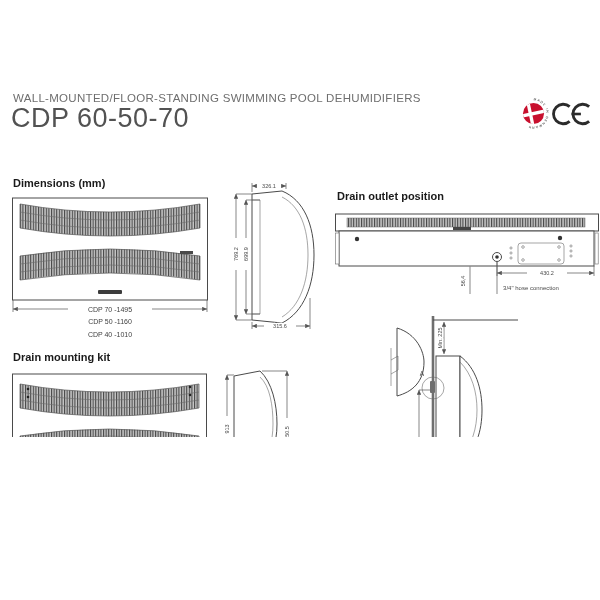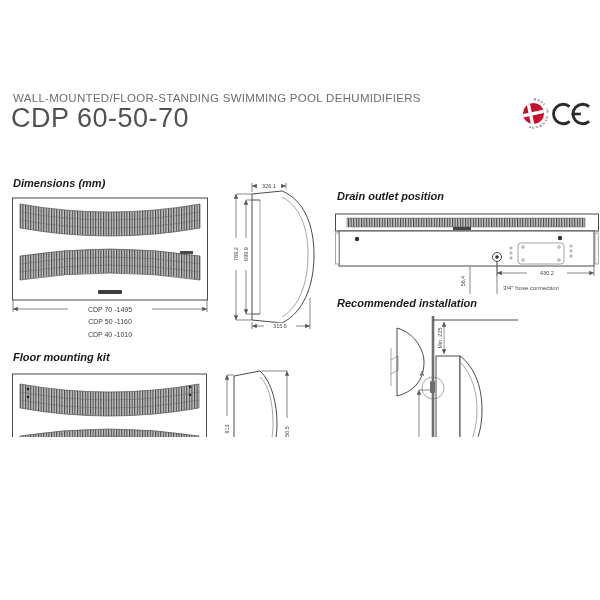--- a/index.html
+++ b/index.html
@@ -2,21 +2,21 @@
 <html><head>
 <meta charset="utf-8">
 <style>
   html,body{margin:0;padding:0;background:#fff;}
   .page{position:relative;width:600px;height:437px;background:#ffffff;overflow:hidden;
         font-family:"Liberation Sans",sans-serif;}
   .subtitle{position:absolute;left:13px;top:92px;font-size:11.5px;letter-spacing:.3px;
             color:#6e6e6e;white-space:nowrap;}
   .title{position:absolute;left:11px;top:103px;font-size:27px;font-weight:400;
          color:#525252;letter-spacing:.5px;}
-  .heading{position:absolute;font-size:11px;font-weight:bold;color:#1a1a1a;white-space:nowrap;font-style:italic;}
+  .heading{position:absolute;font-size:11px;font-weight:bold;color:#1a1a1a;white-space:nowrap;}
   .h-dim{left:13px;top:177px;}
   .h-drain{left:337px;top:190px;text-align:center;}
   .h-install{left:337px;top:297px;}
   .h-floor{left:13px;top:351px;}
   .drawing{position:absolute;}
   svg{font-family:"Liberation Sans",sans-serif;}
   .dim{font-size:5.5px;fill:#4a4a4a;stroke:#fff;stroke-width:2.5px;paint-order:stroke;stroke-linejoin:round;}
   .dim7{font-size:7px;fill:#3f3f3f;stroke:#fff;stroke-width:2.5px;paint-order:stroke;stroke-linejoin:round;}
   .ln{stroke:#4a4a4a;stroke-width:1;fill:none;}
   .thin{stroke:#6a6a6a;stroke-width:.6;fill:none;}
@@ -165,21 +165,20 @@
       <text class="dim" x="212" y="69" text-anchor="middle">430.2</text>
     </g>
     <g>
       <path class="dimln" d="M162,56 V88"></path>
       <path class="dimln" d="M135,60.5 V88"></path>
       <text class="dim" text-anchor="middle" transform="rotate(-90 128 75)" x="128" y="77">56,4</text>
     </g>
     <text class="dim" style="font-size:6px" x="196" y="84" text-anchor="middle">3/4" hose connection</text>
   </svg>
 
-  <div class="heading h-install">Recommended installation</div>
 
   <svg class="drawing" style="left:360px;top:310px;" width="165" height="200" viewBox="0 0 165 200">
     <path d="M73,6 V190" stroke="#6f6f6f" stroke-width="2.6" fill="none"></path>
     <path class="ln" d="M73,10 H158"></path>
     <path class="ln" d="M73,188 H162"></path>
     <g>
       <rect x="76" y="46" width="24" height="107" class="white ln"></rect>
       <path class="ln white" d="M100,46 C116,58 122,79 122,100 C122,121 116,141 100,153 Z"></path>
       <path class="thin" d="M100,52 C112,64 117,82 117,100 C117,118 112,136 100,147"></path>
     </g>
@@ -200,21 +199,21 @@
       <circle cx="73" cy="78" r="11" class="thin white" fill-opacity="0"></circle>
       <rect x="70" y="71" width="5" height="12" rx="1" fill="#6f6f6f"></rect>
       <text class="dim" style="font-size:6.5px" x="62" y="66" text-anchor="middle">A</text>
     </g>
     <g>
       <path class="ln" d="M37,18 C57,24 64,42 64,52 C64,72 52,82 37,86 L37,18 Z" fill="#fff"></path>
       <path class="thin" d="M31,50 L38,46 L38,60 L31,64 Z M31,64 V76 M31,38 V50"></path>
     </g>
   </svg>
 
-  <div class="heading h-floor">Floor mounting kit</div>
+  <div class="heading h-floor">Drain mounting kit</div>
 
   <svg class="drawing" style="left:12px;top:366px;" width="210" height="134" viewBox="0 0 210 134">
     <rect x="0.5" y="8" width="194" height="96" class="white ln"></rect>
     <g>
       <path class="band" d="M8,18 Q97,34 187,18 L187,42 Q97,58 8,42 Z"></path>
       <path class="thin" d="M8,26 Q97,42 187,26"></path>
       <path class="thin" d="M8,34 Q97,50 187,34"></path>
       <circle cx="16" cy="23" r="1.3" fill="#222"></circle>
         <circle cx="16" cy="31" r="1.3" fill="#222"></circle>
       <circle cx="178" cy="21" r="1.3" fill="#222"></circle>

